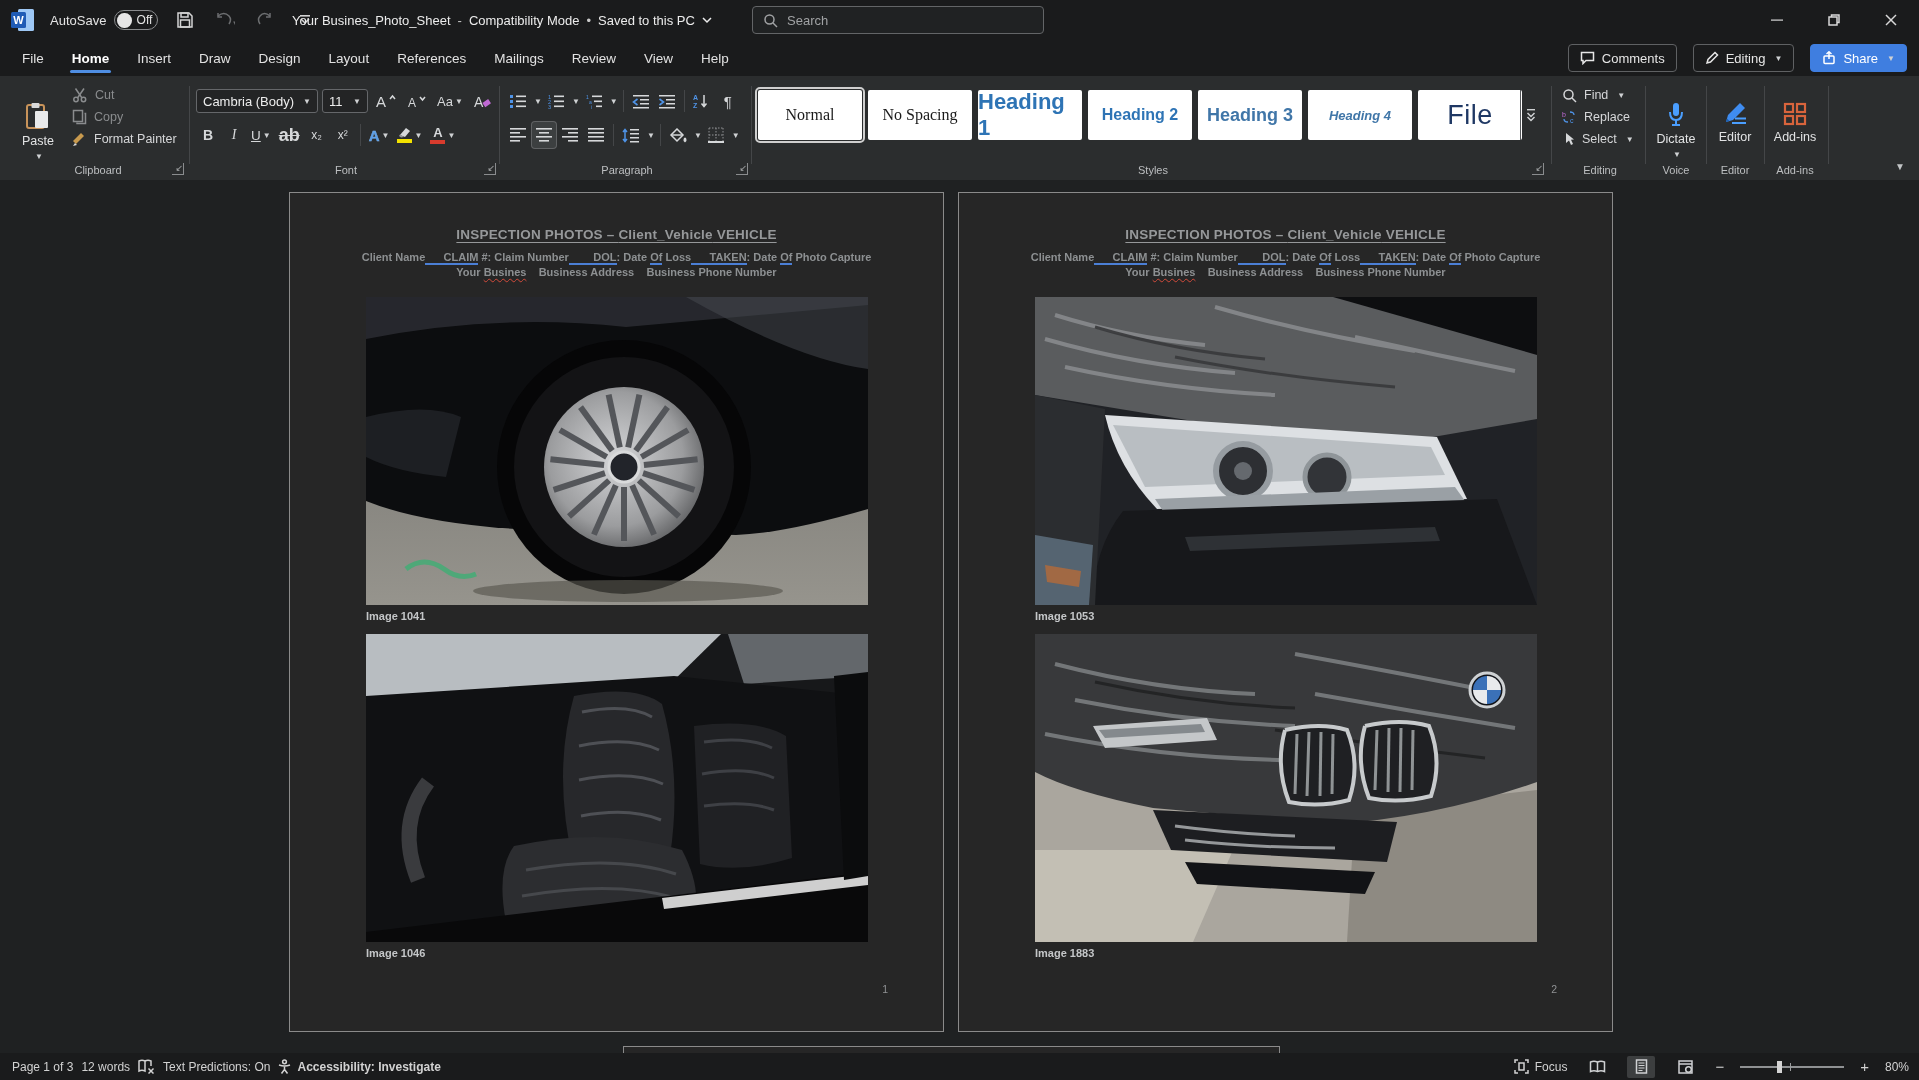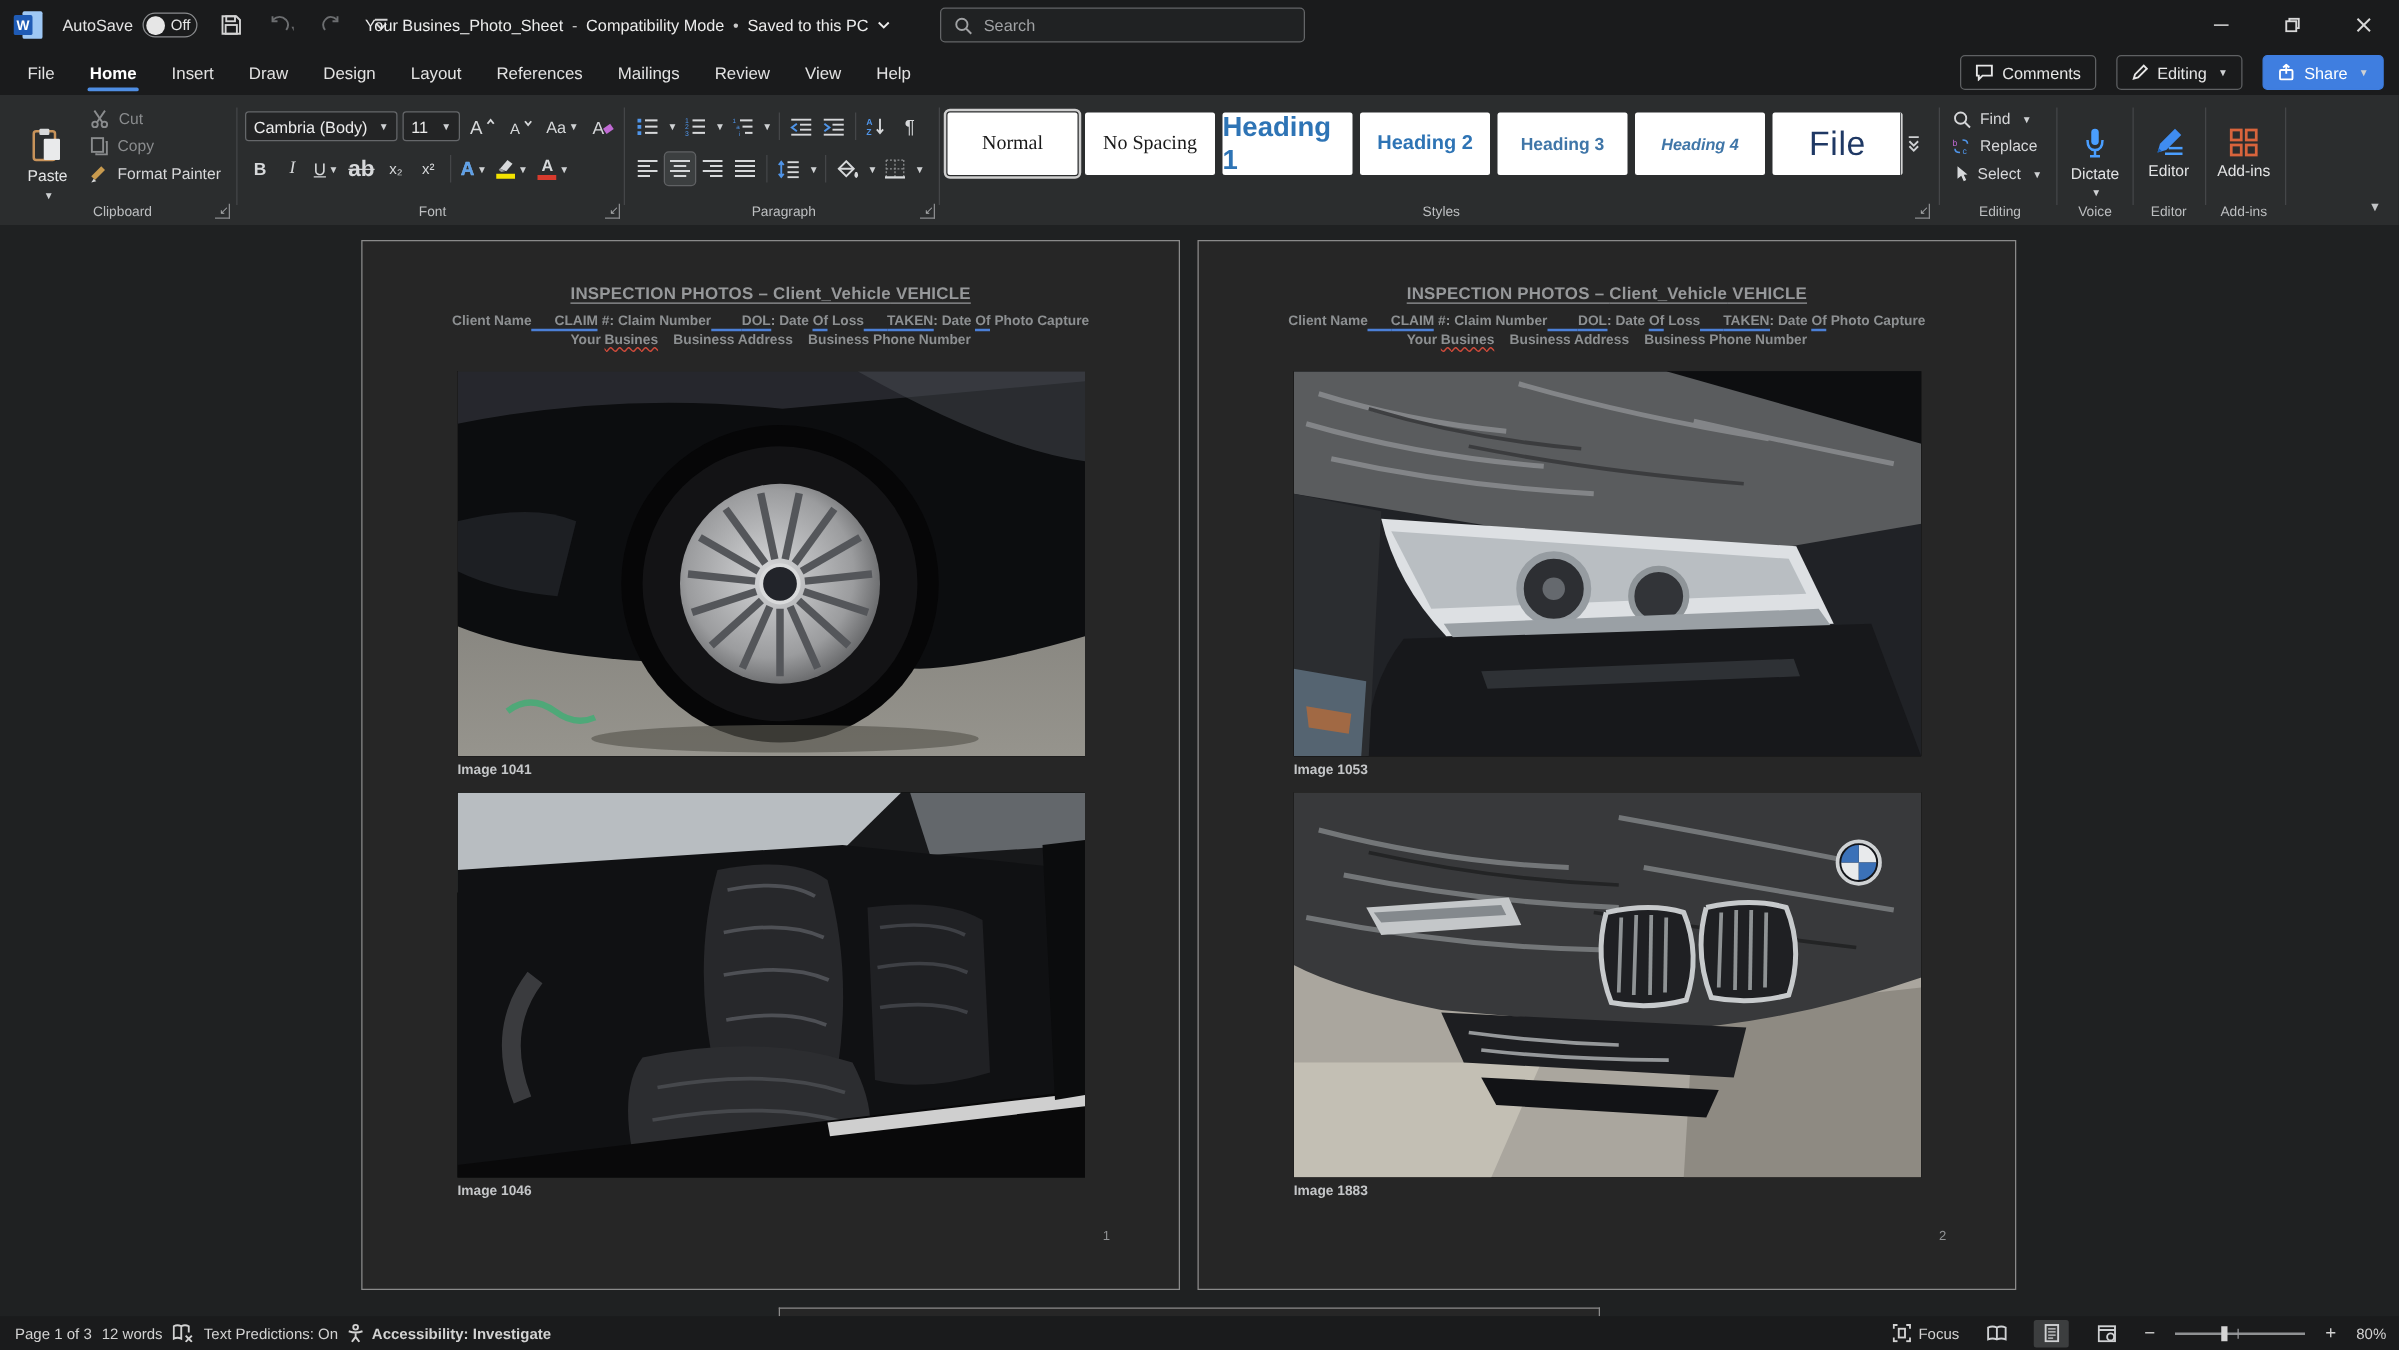--- a/index.html
+++ b/index.html
@@ -49,21 +49,21 @@
   .menu-row.dim { color:#8a8c8e; }
   .ic { display:inline-flex; align-items:center; justify-content:center; }
   .ic svg { display:block; }
 
   
   .stylebox { width:104px; height:50px; background:#fff; border-radius:2px; display:flex; align-items:center; justify-content:center; margin-right:6px; }
   .stylebox.selected { outline:2px solid #cfcfcf; outline-offset:1px; }
   .s-normal,.s-nospace { font-family:"Liberation Serif", serif; font-size:16px; color:#1a1a1a; }
   .s-h1 { font-size:22px; font-weight:bold; color:#2e74b5; }
   .s-h2 { font-size:16px; font-weight:bold; color:#2e74b5; }
-  .s-h3 { font-size:14px; font-weight:bold; color:#4076a8; }
+  .s-h3 { font-size:18px; font-weight:bold; color:#4076a8; }
   .s-h4 { font-size:13px; font-weight:bold; font-style:italic; color:#4076a8; }
   .s-title { font-size:27px; color:#1f3864; letter-spacing:0.5px; }
   .gallery-more { width:20px; height:50px; border-left:1px solid #55575a; display:flex; flex-direction:column; align-items:center; justify-content:center; gap:3px; color:#cfd1d3; }
 
   .txt-b { font-weight:bold; font-size:14px; }
   .txt-i { font-style:italic; font-family:"Liberation Serif",serif; font-size:14px; }
   .txt-u { text-decoration:underline; font-size:13.5px; }
   .txt-strike { text-decoration:line-through; font-size:18px;font-weight:bold; }
   .fx-a { color:#5b9ee8; font-weight:bold; font-size:15px; -webkit-text-stroke:0.4px #7cb5f0; }
   .bar-under { display:flex; flex-direction:column; align-items:center; line-height:1; }

